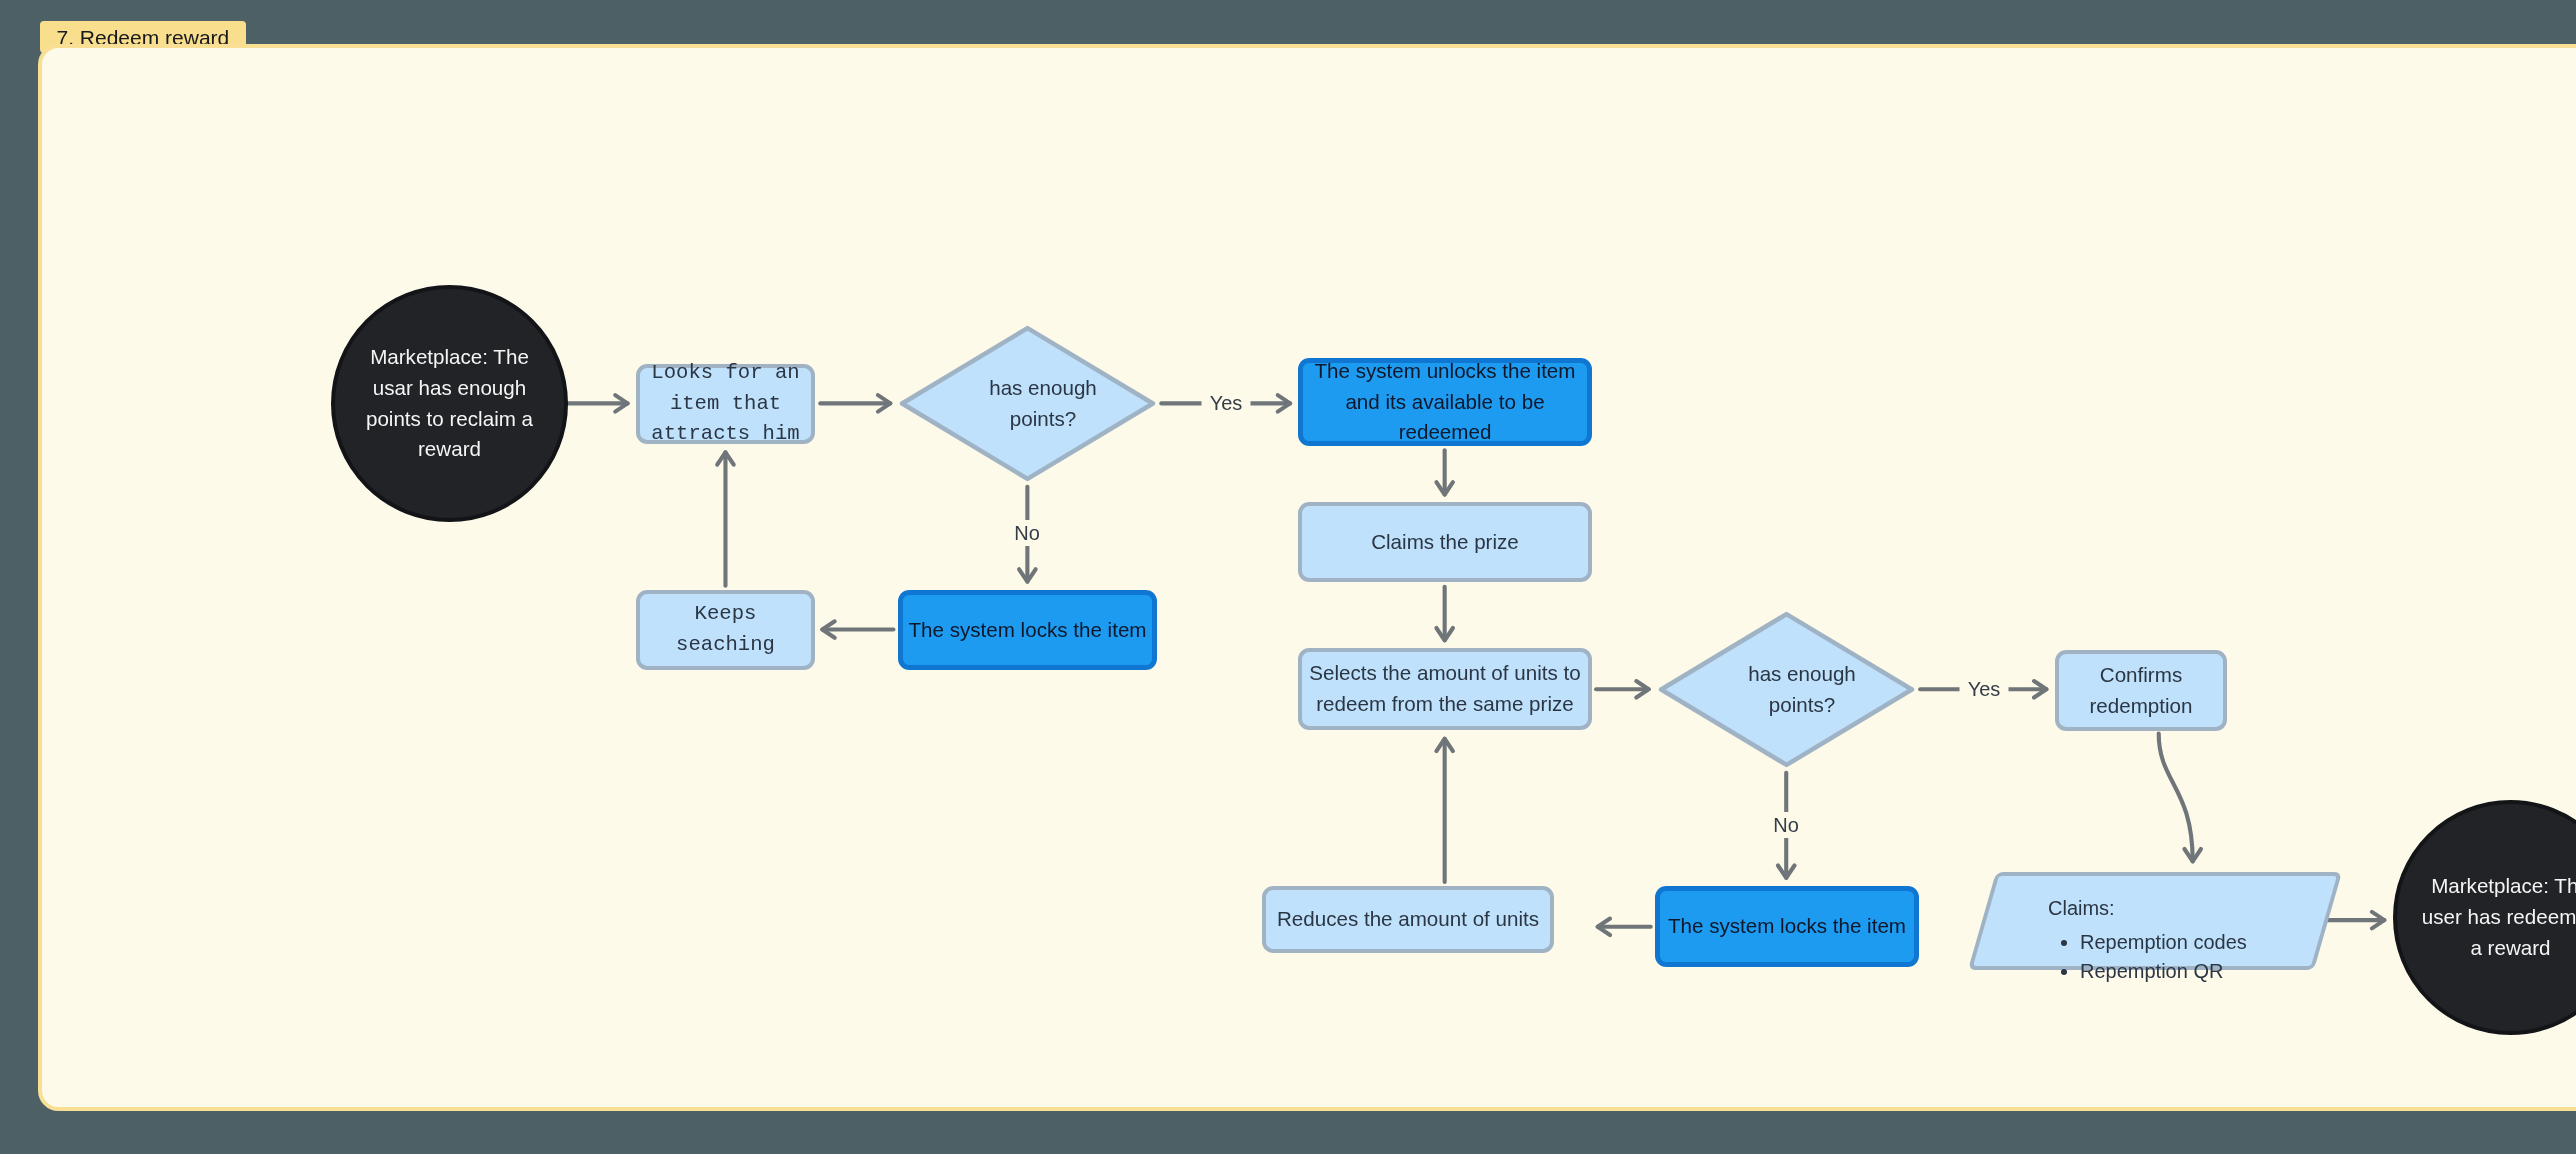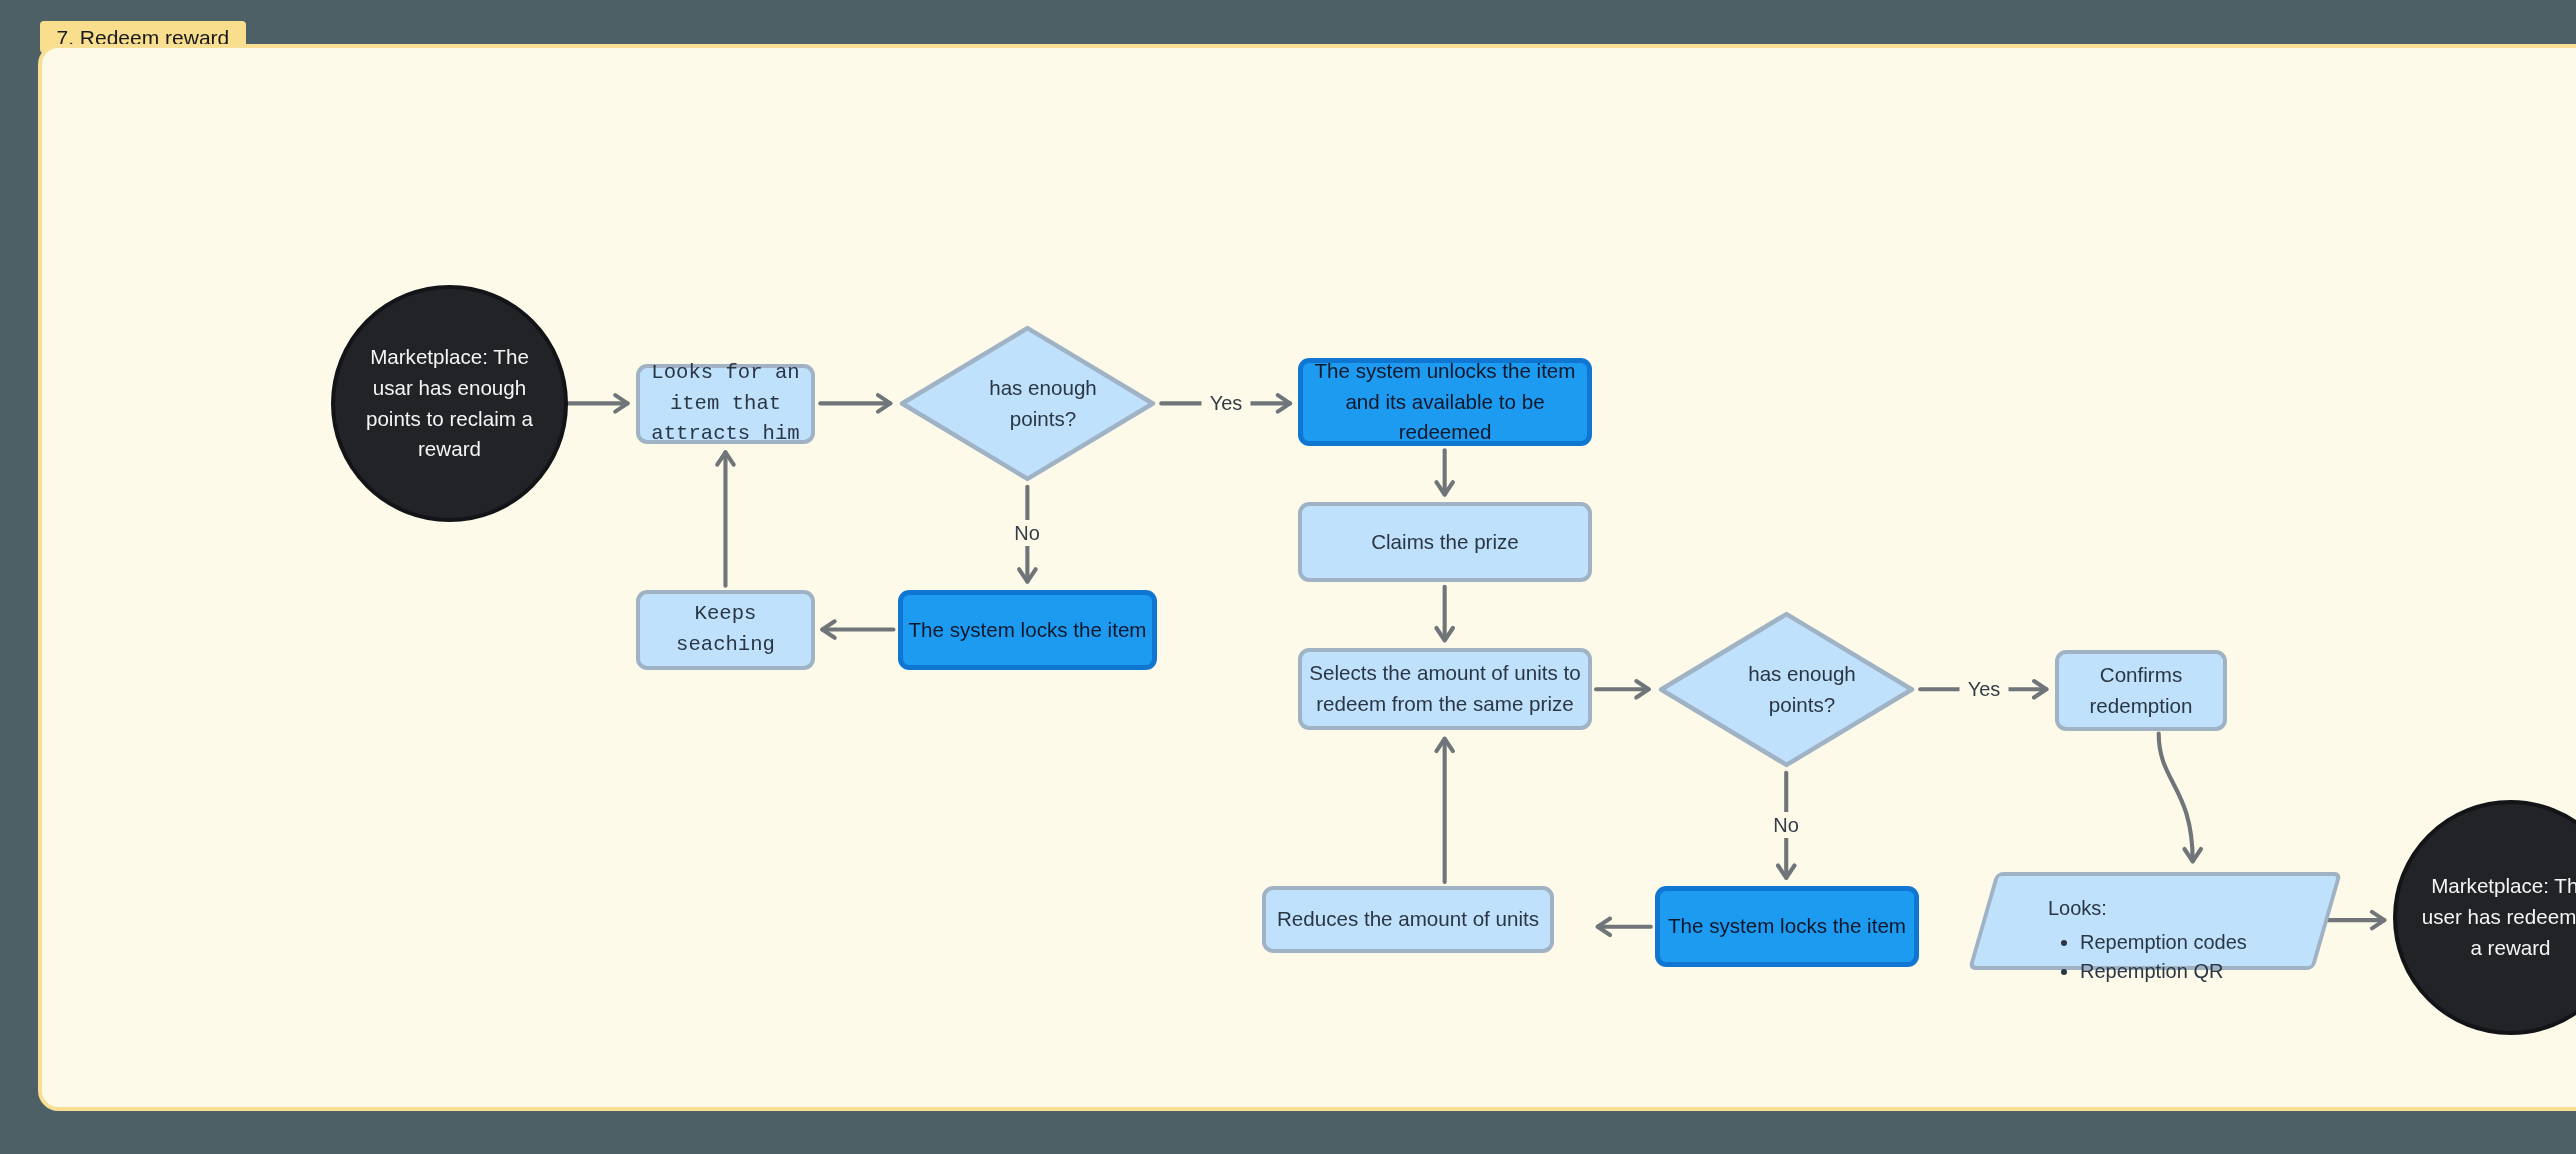--- a/index.html
+++ b/index.html
@@ -117,21 +117,21 @@
     <span>has enough points?</span>
   </div>
 
   <div class="node light" style="left:2055px;top:650px;width:172px;height:81px;">
     <span>Confirms redemption</span>
   </div>
 
   <div class="para" style="left:1982px;top:872px;width:346px;height:98px;">
     <div class="para-bg"></div>
     <div class="para-content">
-      <div>Looks:</div>
+      <div>Claims:</div>
       <ul>
         <li>Repemption codes</li>
         <li>Repemption QR</li>
       </ul>
     </div>
   </div>
 
   <div class="node terminator" style="left:2393px;top:800px;width:235px;height:235px;">
     <span>Marketplace: The user has redeemed a reward</span>
   </div>

